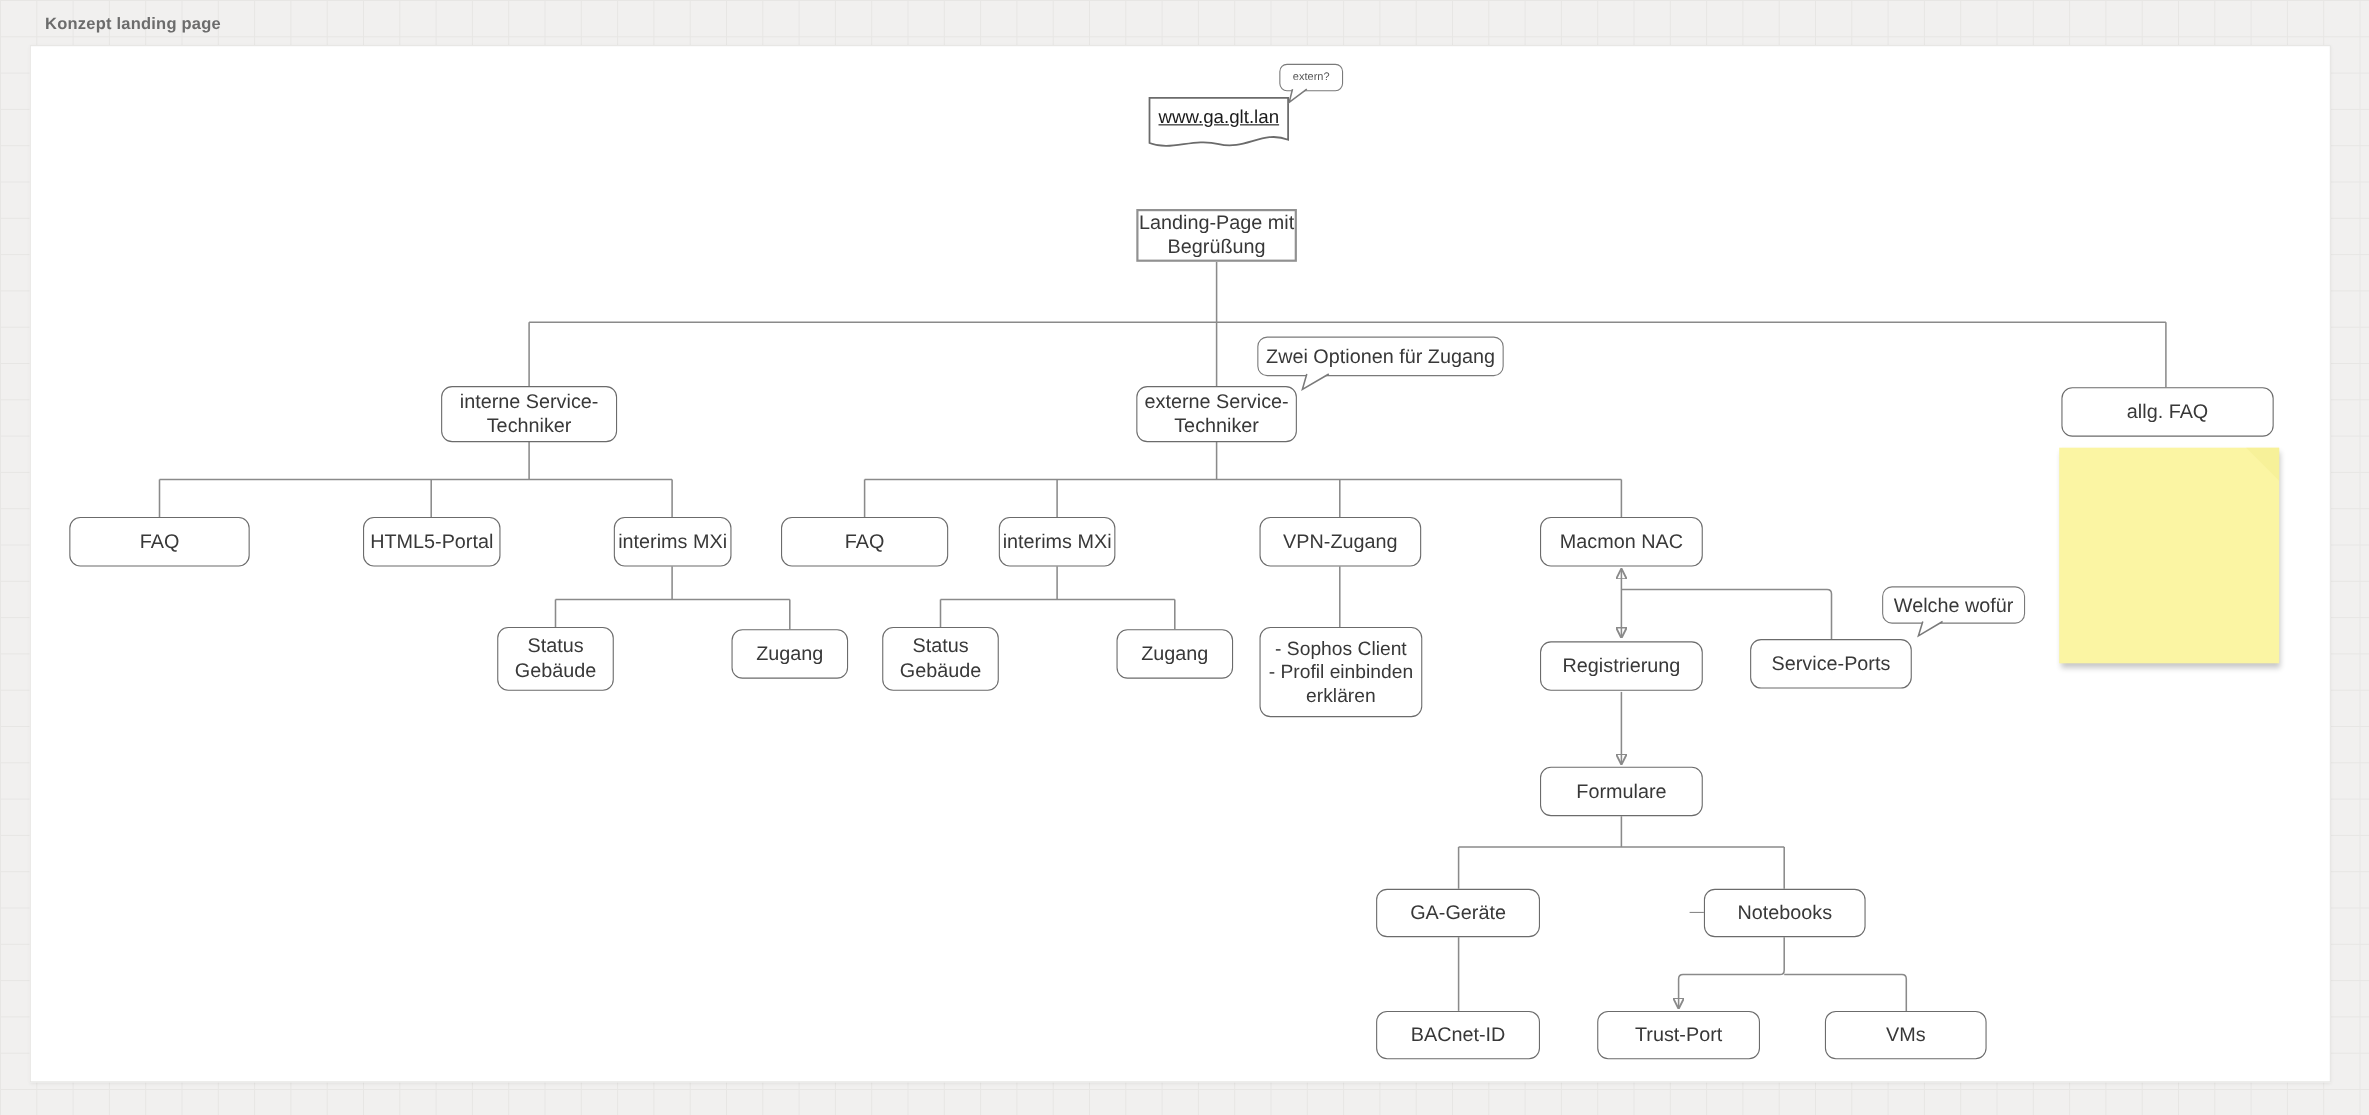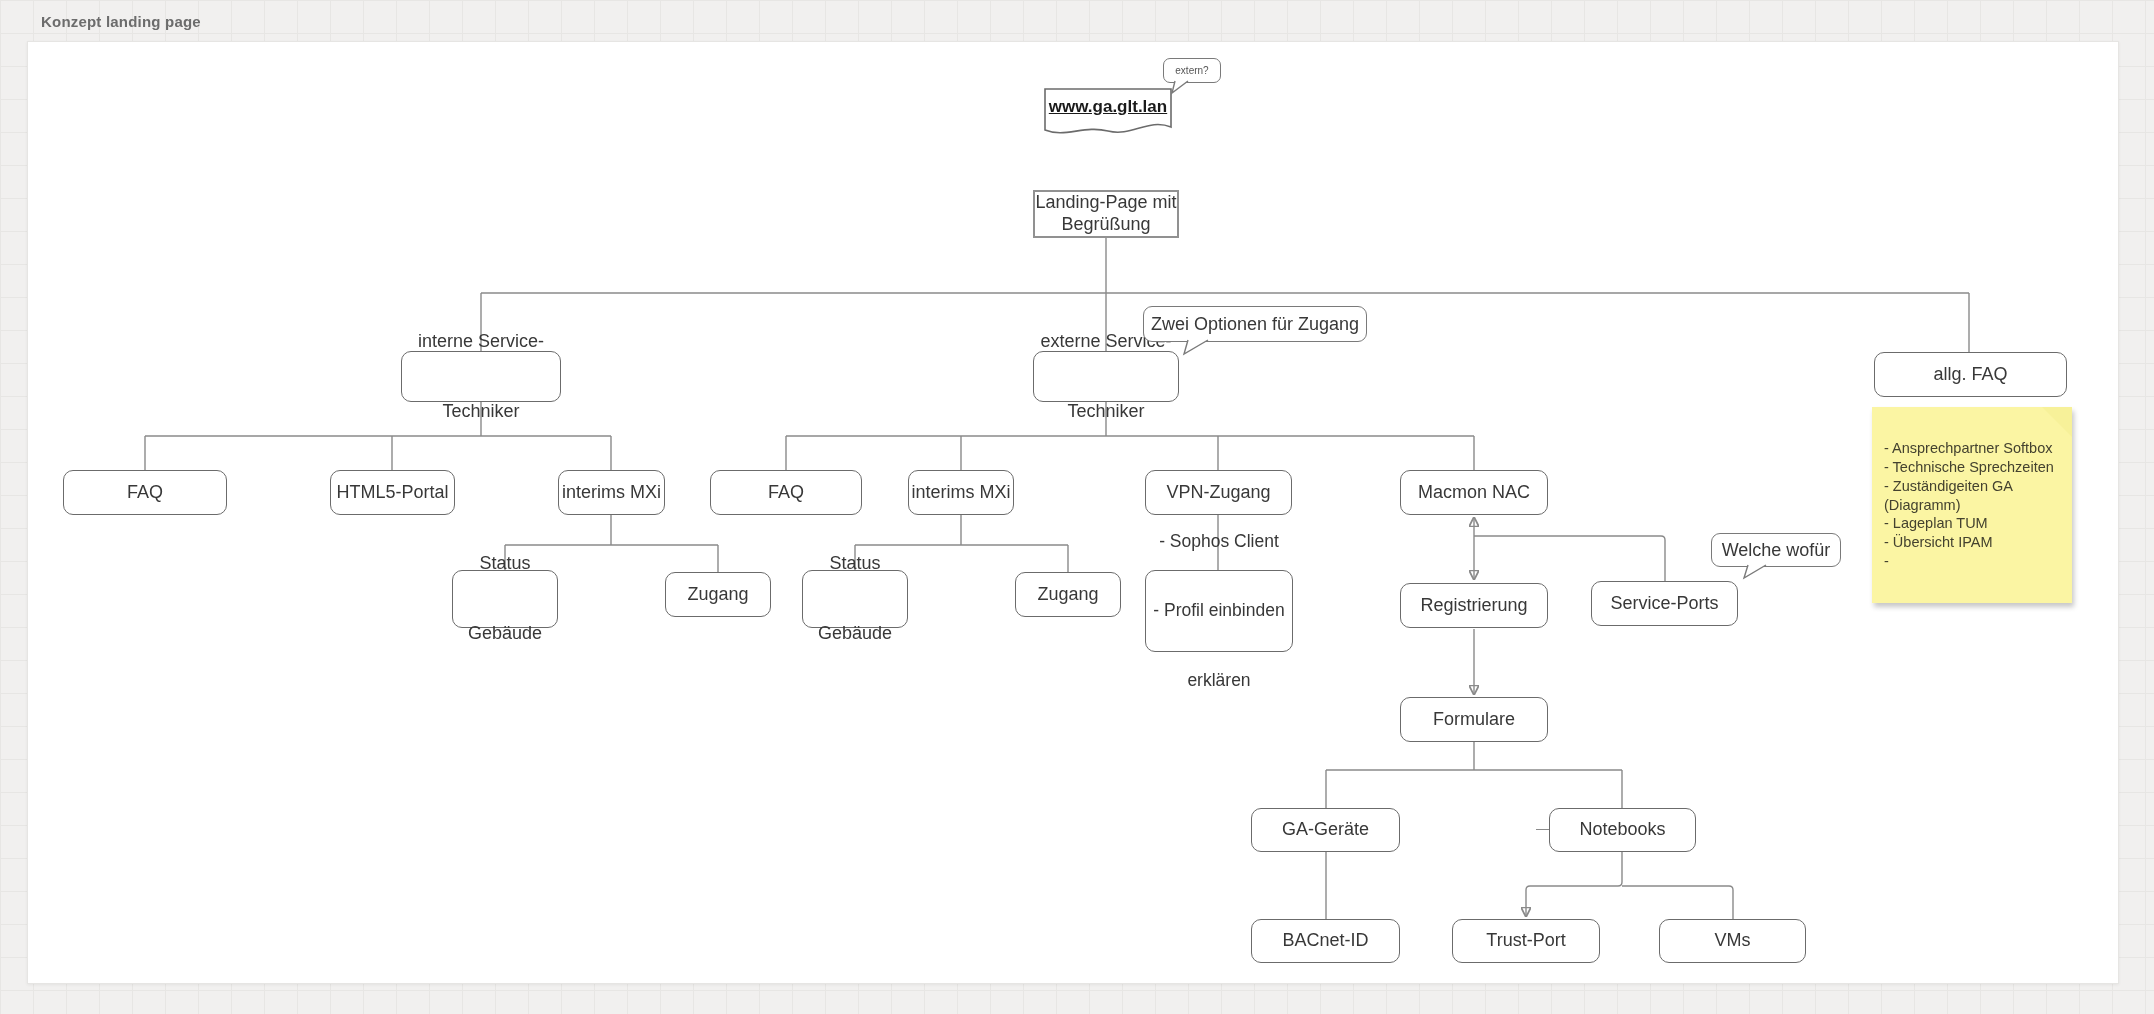--- a/index.html
+++ b/index.html
@@ -30,39 +30,39 @@
   svg.wires{ position:absolute; left:0; top:0; width:2154px; height:1014px; z-index:1; pointer-events:none; }
   svg.wires path{ fill:none; stroke:#8a8a8a; stroke-width:1.4; }
 
   .node{
     position:absolute; z-index:2;
     background:#fff; border:1.4px solid #6b6b6b;
     display:flex; flex-direction:column; align-items:center; justify-content:center;
     font-size:18px; line-height:1.22; text-align:center; color:#383838;
     white-space:nowrap;
   }
-  .round{ border-radius:10px;gap:48px; }
+  .round{ border-radius:10px; }
   .rect{ border:2px solid #919191; border-radius:0;justify-content:center; }
 
   .callout{
     position:absolute; z-index:3;
     background:#fff; border:1.4px solid #7a7a7a; border-radius:9px;
     display:flex; align-items:center; justify-content:center;
     font-size:18px; color:#383838; white-space:nowrap;
   }
   .callout .tail{ position:absolute; overflow:visible; }
   .callout .tail path{ fill:#ffffff; stroke:#7a7a7a; stroke-width:1.4; }
   .callout.small{ font-size:10px; border-radius:7px; border-width:1.2px; color:#555; }
 
   .doc{ position:absolute; z-index:2; }
   .doc svg{ position:absolute; inset:0; width:100%; height:100%; overflow:visible; }
   .doc svg path{ fill:#fff; stroke:#6b6b6b; stroke-width:1.6; }
   .doc .doc-label{
     position:absolute; left:0; right:0; top:9px; text-align:center;
-    font-size:17px; font-weight:bold; text-decoration:underline; color:#1a1a1a;
+    font-size:17px; font-weight:normal; text-decoration:underline; color:#1a1a1a;
   }
 
   .sticky-note{
     position:absolute; z-index:2;
     background:#fbf5a3;
     box-shadow:2px 4px 5px rgba(0,0,0,.22);
     display:flex; align-items:center;
   }
   .note-fold{
     position:absolute; top:0; right:0; width:0; height:0;
@@ -156,29 +156,20 @@
     <span>externe Service-</span>
     <span>Techniker</span>
   </div>
 
   <div class="node round" style="left:1874px;top:352px;width:193px;height:45px">
     <span>allg. FAQ</span>
   </div>
 
   <div class="sticky-note" style="left:1872px;top:407px;width:200px;height:196px">
     <div class="note-fold"></div>
-    <div class="note-lines">
-      <div>- Ansprechpartner Softbox</div>
-      <div>- Technische Sprechzeiten</div>
-      <div>- Zuständigeiten GA</div>
-      <div>(Diagramm)</div>
-      <div>- Lageplan TUM</div>
-      <div>- Übersicht IPAM</div>
-      <div>-</div>
-    </div>
   </div>
 
   <div class="node round" style="left:63px;top:470px;width:164px;height:45px">
     <span>FAQ</span>
   </div>
   <div class="node round" style="left:330px;top:470px;width:125px;height:45px">
     <span>HTML5-Portal</span>
   </div>
   <div class="node round" style="left:558px;top:470px;width:107px;height:45px">
     <span>interims MXi</span>

